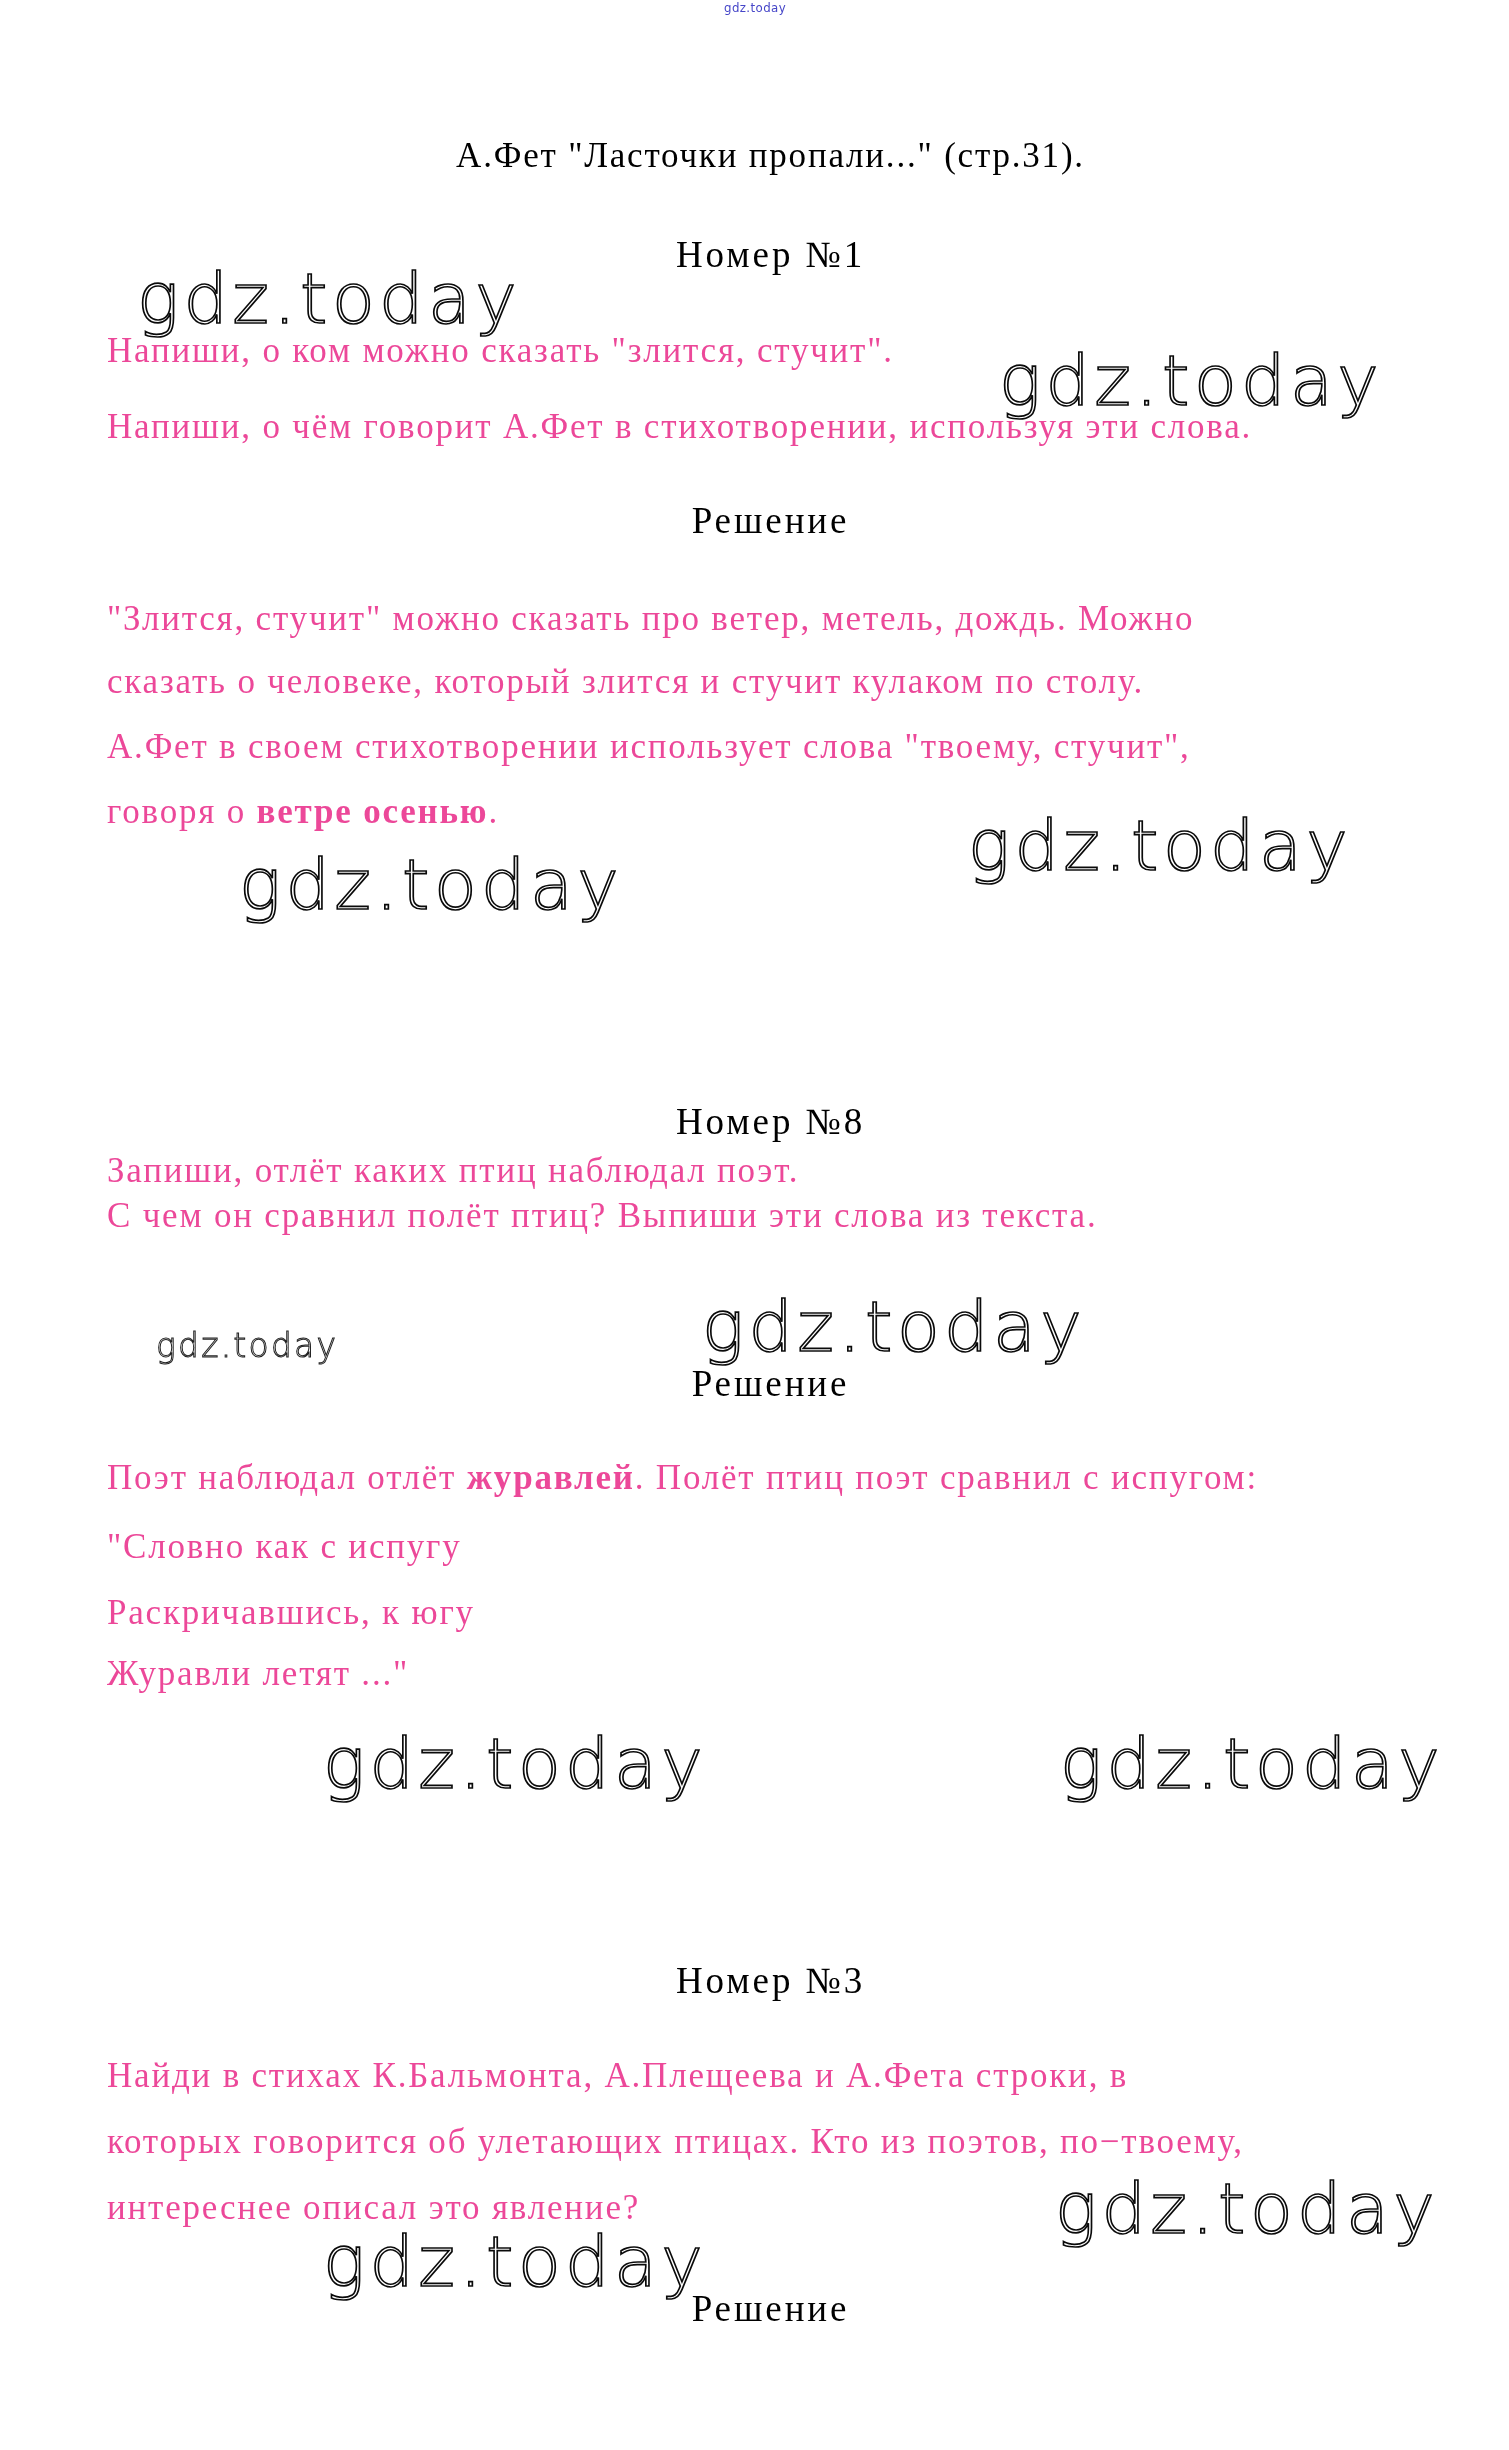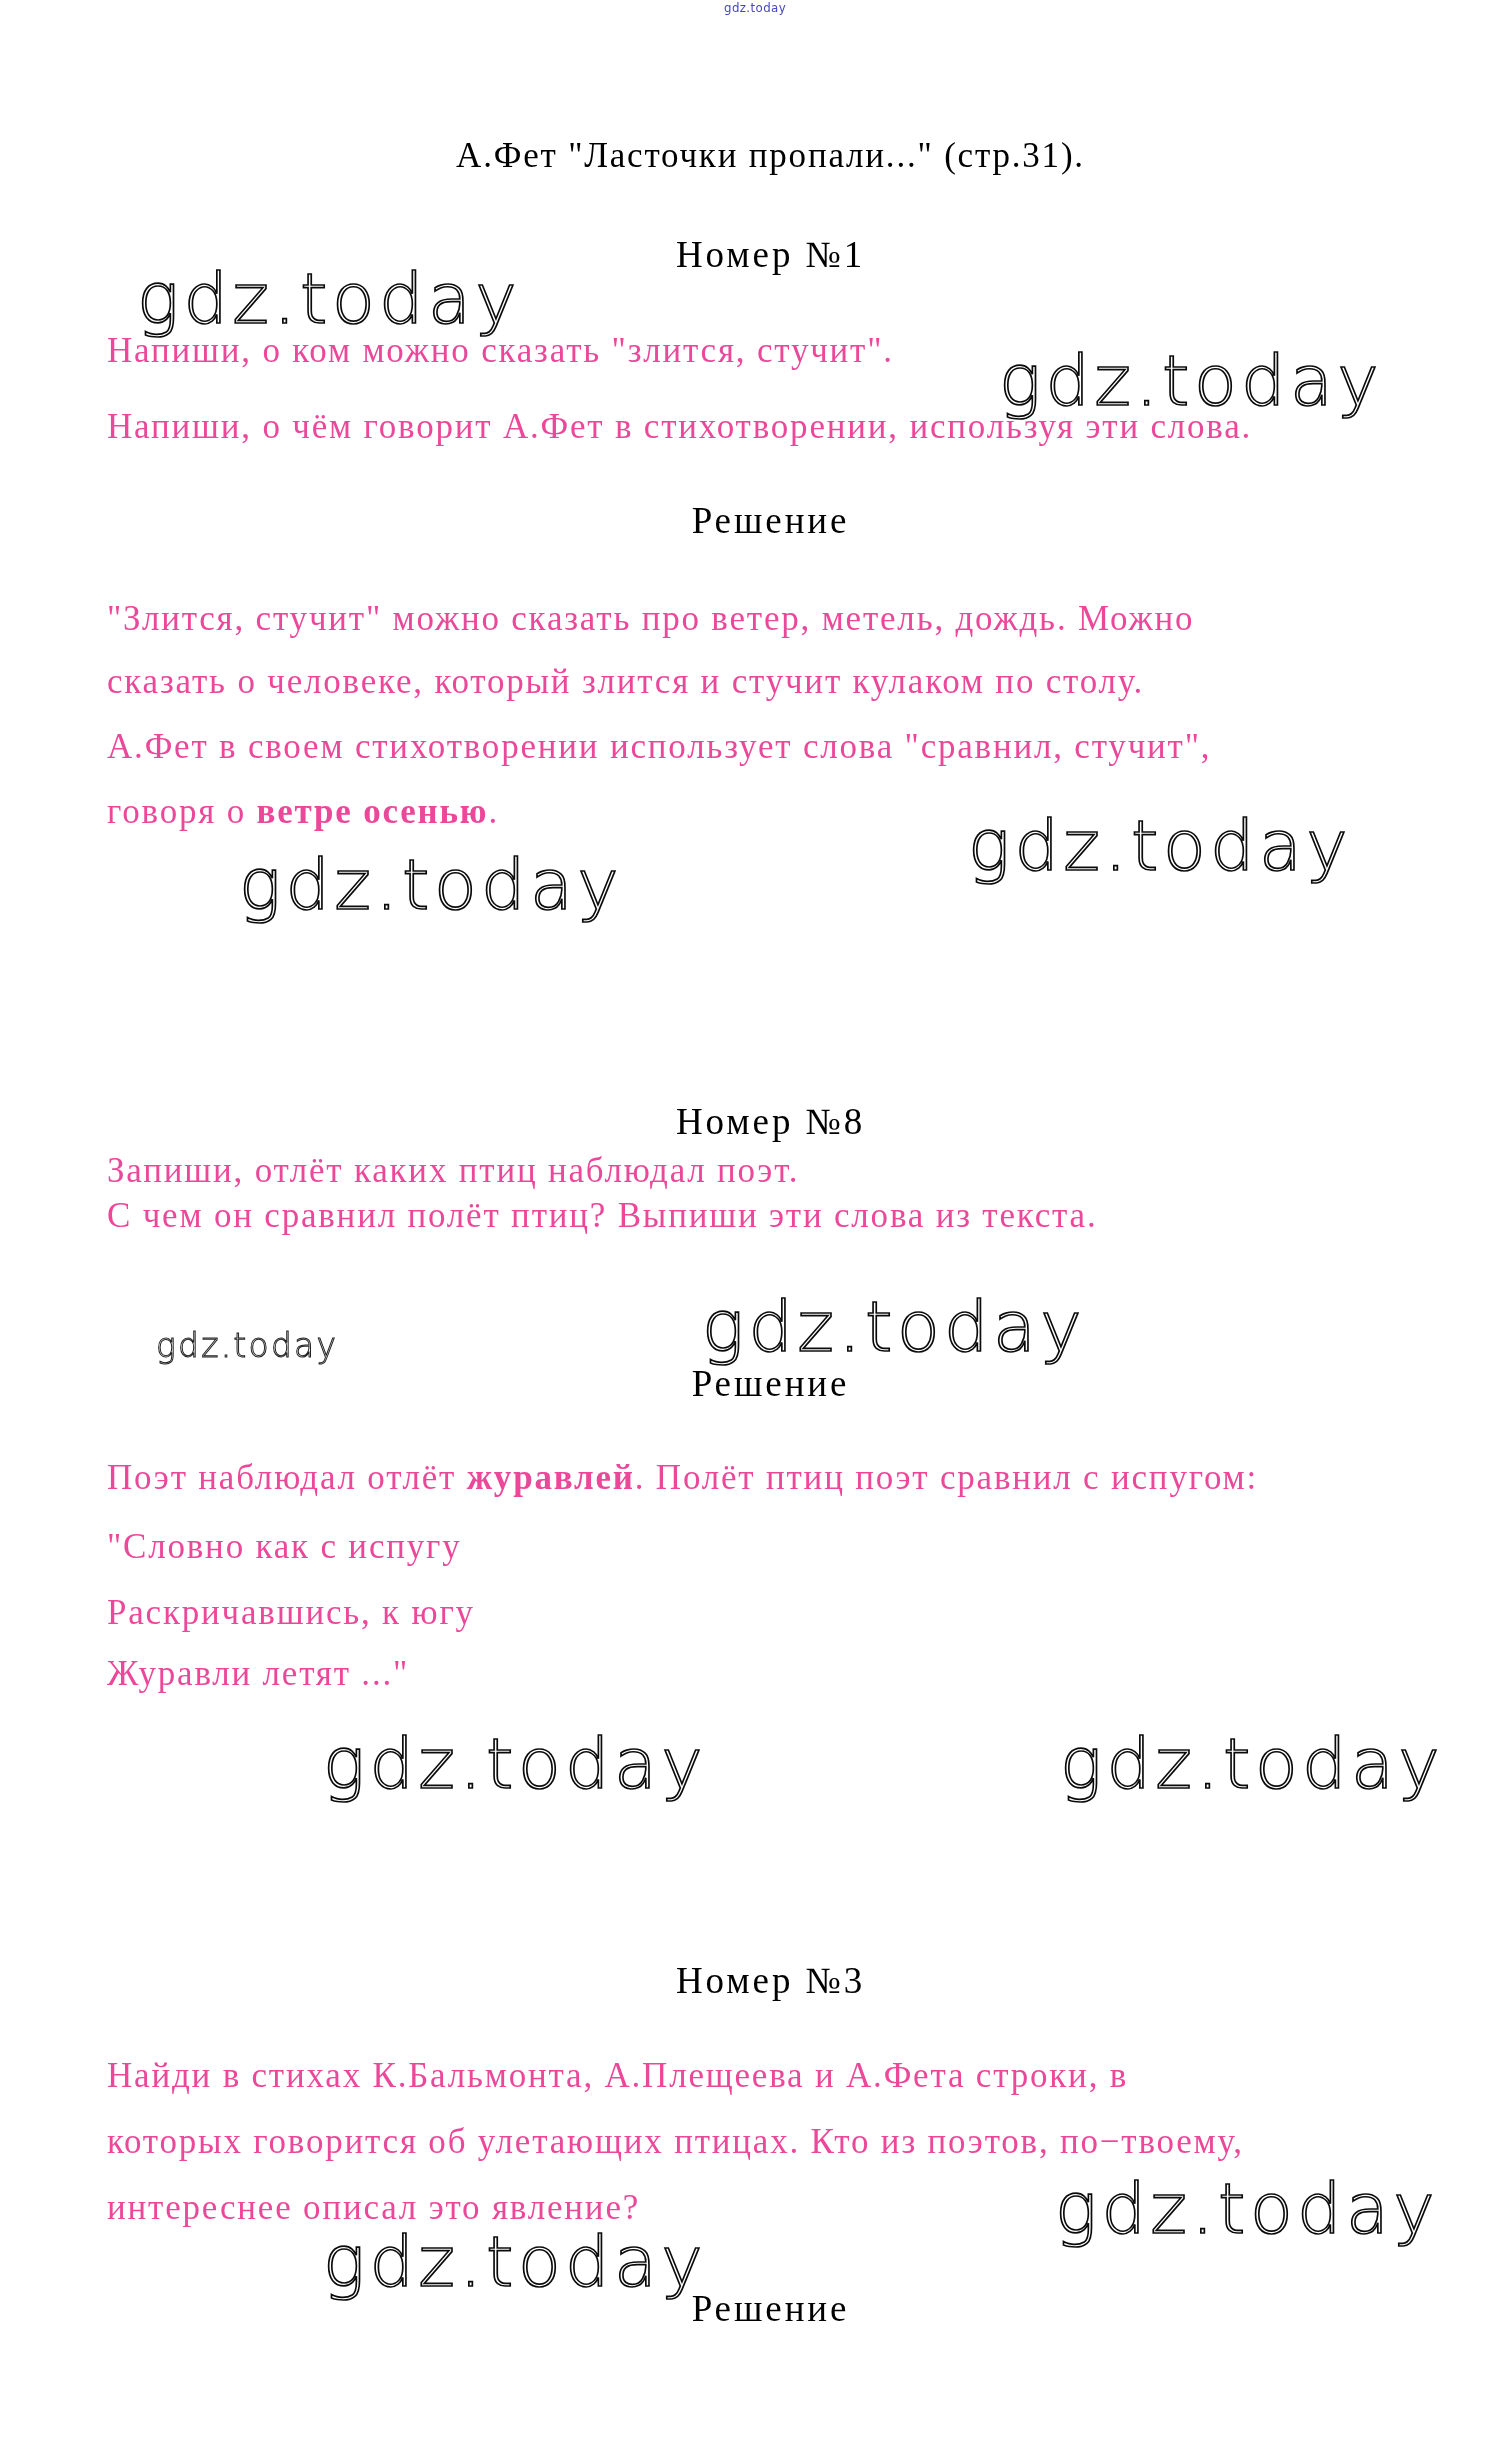--- a/index.html
+++ b/index.html
@@ -81,21 +81,21 @@
 
   <div class="heading" style="top:500px;">Решение</div>
 
   <div class="line" style="top:599px;">
     <span>"Злится, стучит" можно сказать про ветер, метель, дождь. Можно</span>
   </div>
   <div class="line" style="top:662px;">
     <span>сказать о человеке, который злится и стучит кулаком по столу.</span>
   </div>
   <div class="line" style="top:727px;">
-    <span>А.Фет в своем стихотворении использует слова "сравнил, стучит",</span>
+    <span>А.Фет в своем стихотворении использует слова "твоему, стучит",</span>
   </div>
   <div class="line" style="top:792px;">
     <span>говоря о </span><span class="b">ветре осенью</span><span>.</span>
   </div>
 
   <div class="wm wm-big" style="left:968px; top:806px;">gdz.today</div>
   <div class="wm wm-big" style="left:239px; top:845px;">gdz.today</div>
 
   <div class="heading" style="top:1101px;">Номер №8</div>
 

